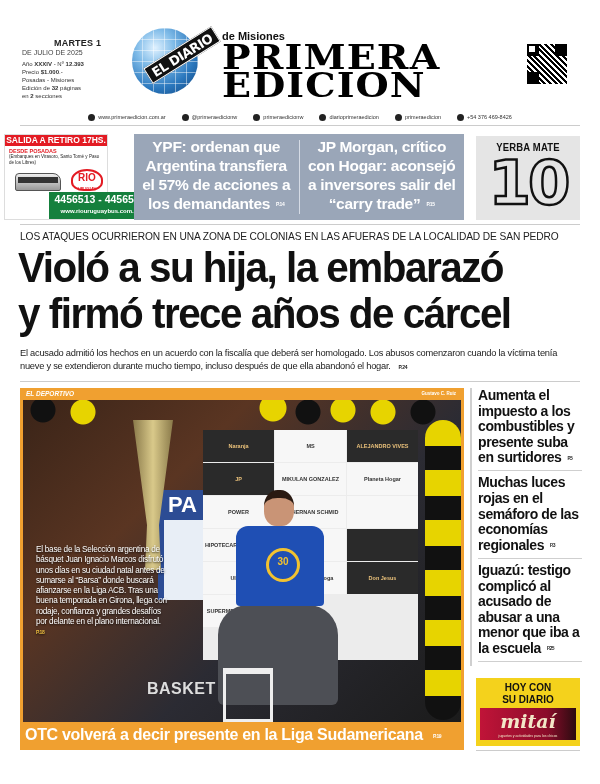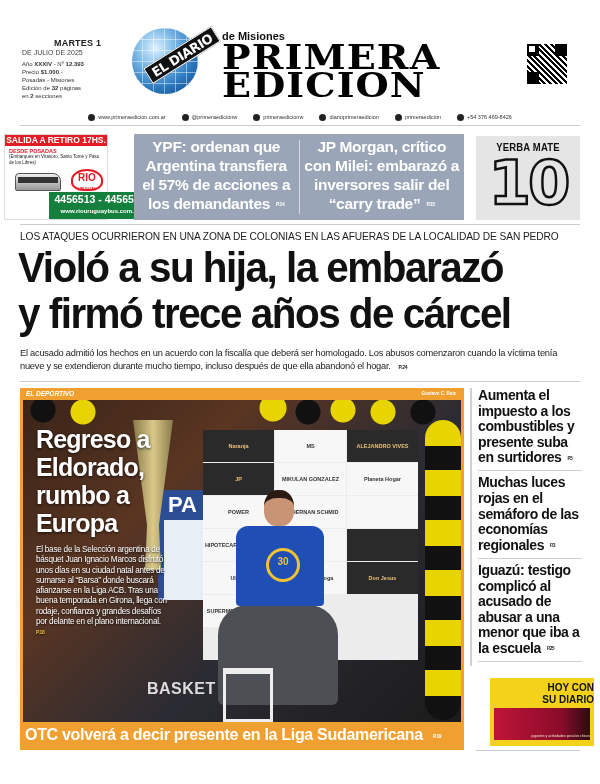--- a/index.html
+++ b/index.html
@@ -112,21 +112,21 @@
   .sports-body { position: absolute; left: 13px; top: 145px; width: 132px; color: #fff; font-size: 8.2px; line-height: 10.3px; letter-spacing: -.25px; text-shadow: 0 1px 2px rgba(0,0,0,.8); }
   .sports-body .pg { font-size: 5px; font-weight: bold; color: #f0c040; }
   .basket { position: absolute; left: 124px; top: 280px; font-weight: bold; font-size: 16px; color: #ddd; letter-spacing: .5px; }
   .sports-foot { position: absolute; left: 5px; top: 336px; color: #fff; font-weight: bold; font-size: 16px; line-height: 22px; letter-spacing: -.3px; white-space: nowrap; }
   .sports-foot .pg { font-size: 5px; margin-left: 10px; vertical-align: middle; }
 
   
   .right-col { position: absolute; left: 470px; top: 388px; width: 112px; border-left: 2px solid #cfcfcf; padding-left: 6px; }
   .brief { font-weight: bold; font-size: 14px; line-height: 15.6px; color: #111; letter-spacing: -.4px; padding-bottom: 4px; border-bottom: 1px solid #cfcfcf; margin-bottom: 4px; }
   .brief .pg { font-size: 4.5px; margin-left: 6px; vertical-align: middle; }
-  .promo { position: absolute; left: 490px; top: 678px; width: 104px; height: 68px; background: #f4d21c; text-align: right; }
+  .promo { position: absolute; left: 476px; top: 678px; width: 104px; height: 68px; background: #f4d21c; text-align: center; }
   .promo-text { font-weight: bold; font-size: 10px; line-height: 11px; color: #111; margin-top: 4px; transform: scaleY(1.1); }
   .promo-mitai { position: absolute; left: 4px; top: 30px; width: 96px; height: 32px; background: linear-gradient(90deg, #c01438, #8a0c2a 70%, #2b0b10); }
   .promo-mitai span { display: block; font-family: "DejaVu Serif", serif; font-style: italic; font-weight: bold; font-size: 19px; color: #f3e7c8; line-height: 26px; }
   .promo-mitai small { position: absolute; left: 0; bottom: 2px; width: 100%; font-size: 3.5px; color: #f3e7c8; }
   .bottom-rule { position: absolute; left: 476px; top: 750px; width: 104px; height: 1px; background: #ccc; }
 </style>
 </head>
 <body>
 
 <header class="masthead">
@@ -189,21 +189,21 @@
   <div class="rio-sub">URUGUAY</div>
   <div class="ad-bus-phones">
     <div class="ph">4456513 - 4456518</div>
     <div class="web">www.riouruguaybus.com.ar</div>
   </div>
 </div>
 
 <div class="teasers">
   <div class="teaser"><span>YPF: ordenan que Argentina transfiera el 57% de acciones a los demandantes</span><span class="pg">P.14</span></div>
   <div class="teaser-divider"></div>
-  <div class="teaser"><span>JP Morgan, crítico con Milei: embarazó a inversores salir del “carry trade”</span><span class="pg">P.15</span></div>
+  <div class="teaser"><span>JP Morgan, crítico con Hogar: aconsejó a inversores salir del “carry trade”</span><span class="pg">P.15</span></div>
 </div>
 
 <div class="yerba">
   <div class="yerba-label">YERBA MATE</div>
   <div class="yerba-num">10</div>
 </div>
 <div class="rule" style="top:224px"></div>
 
 <div class="kicker">LOS ATAQUES OCURRIERON EN UNA ZONA DE COLONIAS EN LAS AFUERAS DE LA LOCALIDAD DE SAN PEDRO</div>
 <h1 class="headline">
@@ -243,34 +243,34 @@
       <div class="sponsor dark">Don Jesus</div>
       <div class="sponsor">SUPERMERCADO VEVA</div>
     </div>
     <div class="player">
       <div class="player-legs"></div>
       <div class="player-shirt"></div>
       <div class="player-head"></div>
     </div>
     <div class="stool"></div>
     <div class="basket">BASKET</div>
-    <div class="sports-title">Regreso a Eldorado, rumbo a Europa</div>
     <p class="sports-body"><span>El base de la Selección argentina de básquet Juan Ignacio Marcos disfrutó unos días en su ciudad natal antes de sumarse al “Barsa” donde buscará afianzarse en la Liga ACB. Tras una buena temporada en Girona, llega con rodaje, confianza y grandes desafíos por delante en el plano internacional.</span> <span class="pg">P.18</span></p>
   </div>
   <div class="sports-foot"><span>OTC volverá a decir presente en la Liga Sudamericana</span><span class="pg">P.19</span></div>
 </section>
 
 <aside class="right-col">
   <div class="brief"><span>Aumenta el impuesto a los combustibles y presente suba en surtidores</span><span class="pg">P.5</span></div>
   <div class="brief"><span>Muchas luces rojas en el semáforo de las economías regionales</span><span class="pg">P.3</span></div>
   <div class="brief"><span>Iguazú: testigo complicó al acusado de abusar a una menor que iba a la escuela</span><span class="pg">P.25</span></div>
 </aside>
 
 <div class="promo">
   <div class="promo-text">
     <div>HOY CON</div>
     <div>SU DIARIO</div>
   </div>
   <div class="promo-mitai">
+    <span>mitaí</span>
     <small>juguetes y actividades para los chicos</small>
   </div>
 </div>
 <div class="bottom-rule"></div>
 
 </body></html>

